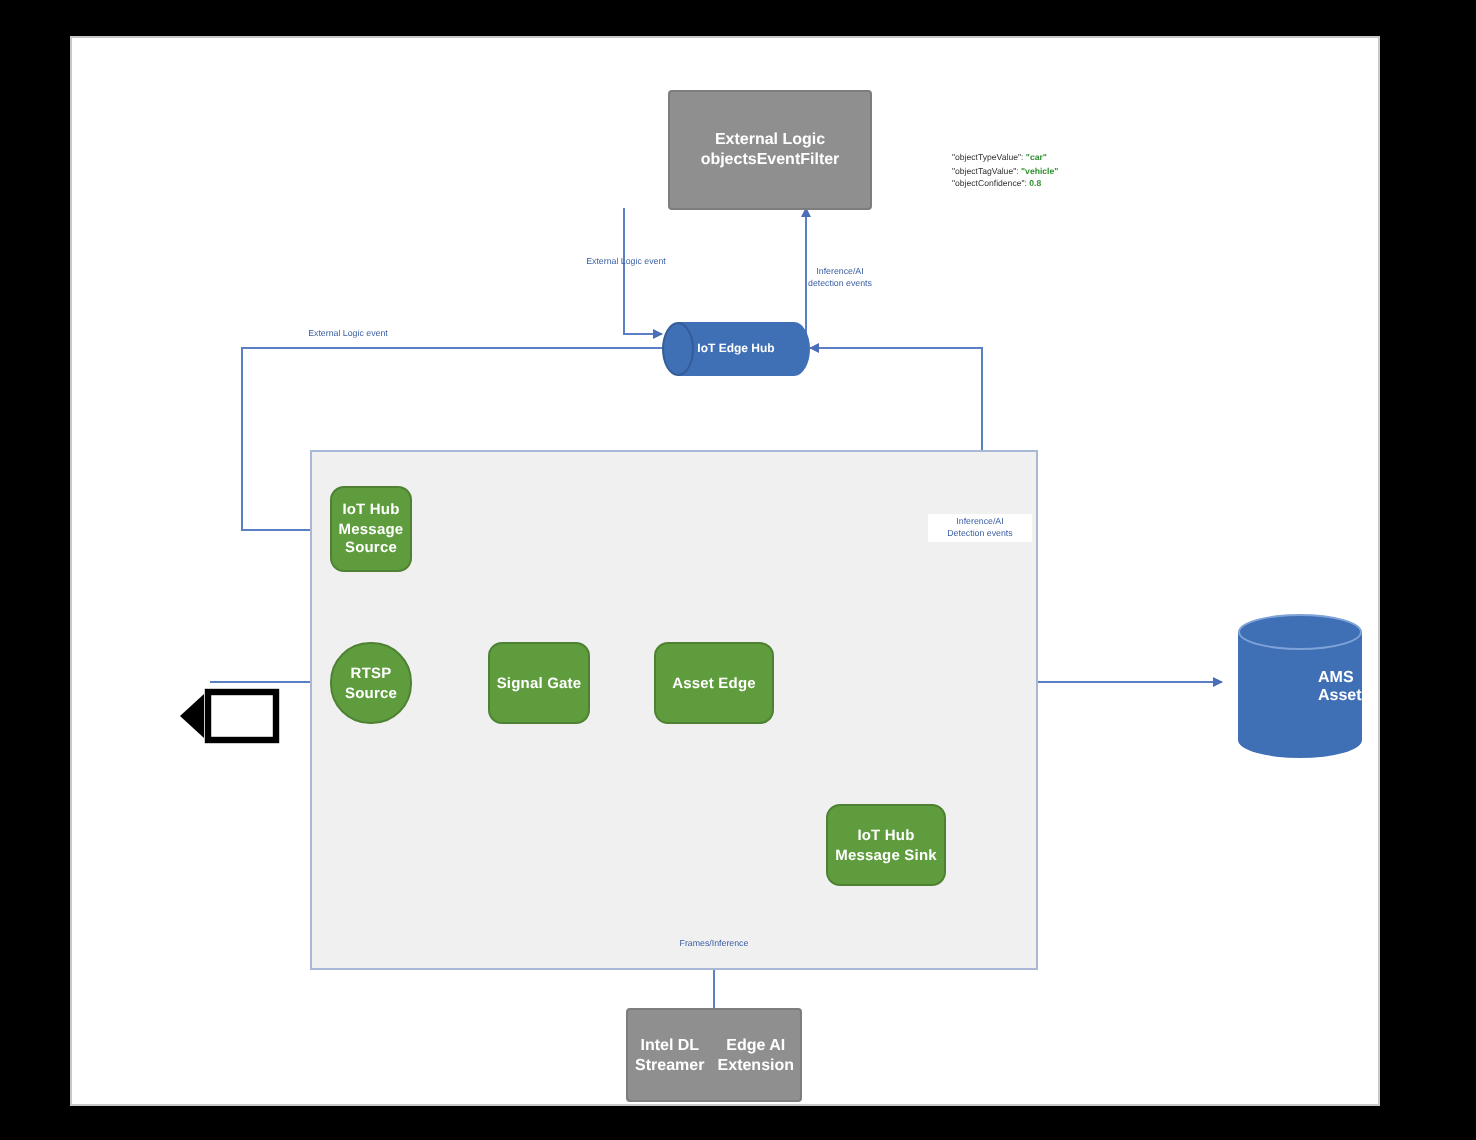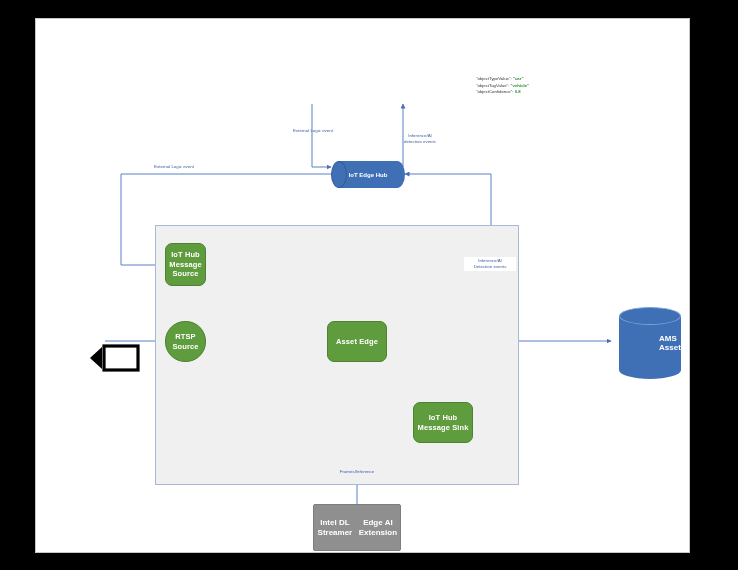--- a/index.html
+++ b/index.html
@@ -223,20 +223,24 @@
 
         <path d="M 276 85 L 276 148 L 295 148" marker-end="url(#arrow)"></path>
 
         <path d="M 367 148 L 367 85" marker-end="url(#arrow)"></path>
 
       </g>
     </svg>
 
     <div id="pipeline-container"></div>
 
+    <div class="node node-gray" id="node-external-logic" style="left:298px; top:26px; width:102px; height:60px; flex-direction:column;">
+      <span class="node-label">External Logic</span>
+      <span class="node-label">objectsEventFilter</span>
+    </div>
 
     <div id="json-annotation">
       <div>
         <span class="k">"objectTypeValue":</span>
         <span class="v-str">"car"</span>
       </div>
       <div>
         <span class="k">"objectTagValue":</span>
         <span class="v-str">"vehicle"</span>
       </div>
@@ -257,20 +261,23 @@
       <span class="node-label">IoT Hub
 Message
 Source</span>
     </div>
 
     <div class="node node-green" id="node-rtsp-source" style="left:129px; top:302px; width:41px; height:41px;border-radius:20px;">
       <span class="node-label">RTSP
 Source</span>
     </div>
 
+    <div class="node node-green" id="node-signal-gate" style="left:208px; top:302px; width:51px; height:41px;">
+      <span class="node-label">Signal Gate</span>
+    </div>
 
     <div class="node node-green" id="node-asset-sink" style="left:291px; top:302px; width:60px; height:41px;">
       <span class="node-label">Asset Edge</span>
     </div>
 
 
     <div class="node node-green" id="node-iot-hub-message-sink" style="left:377px; top:383px; width:60px; height:41px;">
       <span class="node-label">IoT Hub
 Message Sink</span>
     </div>

